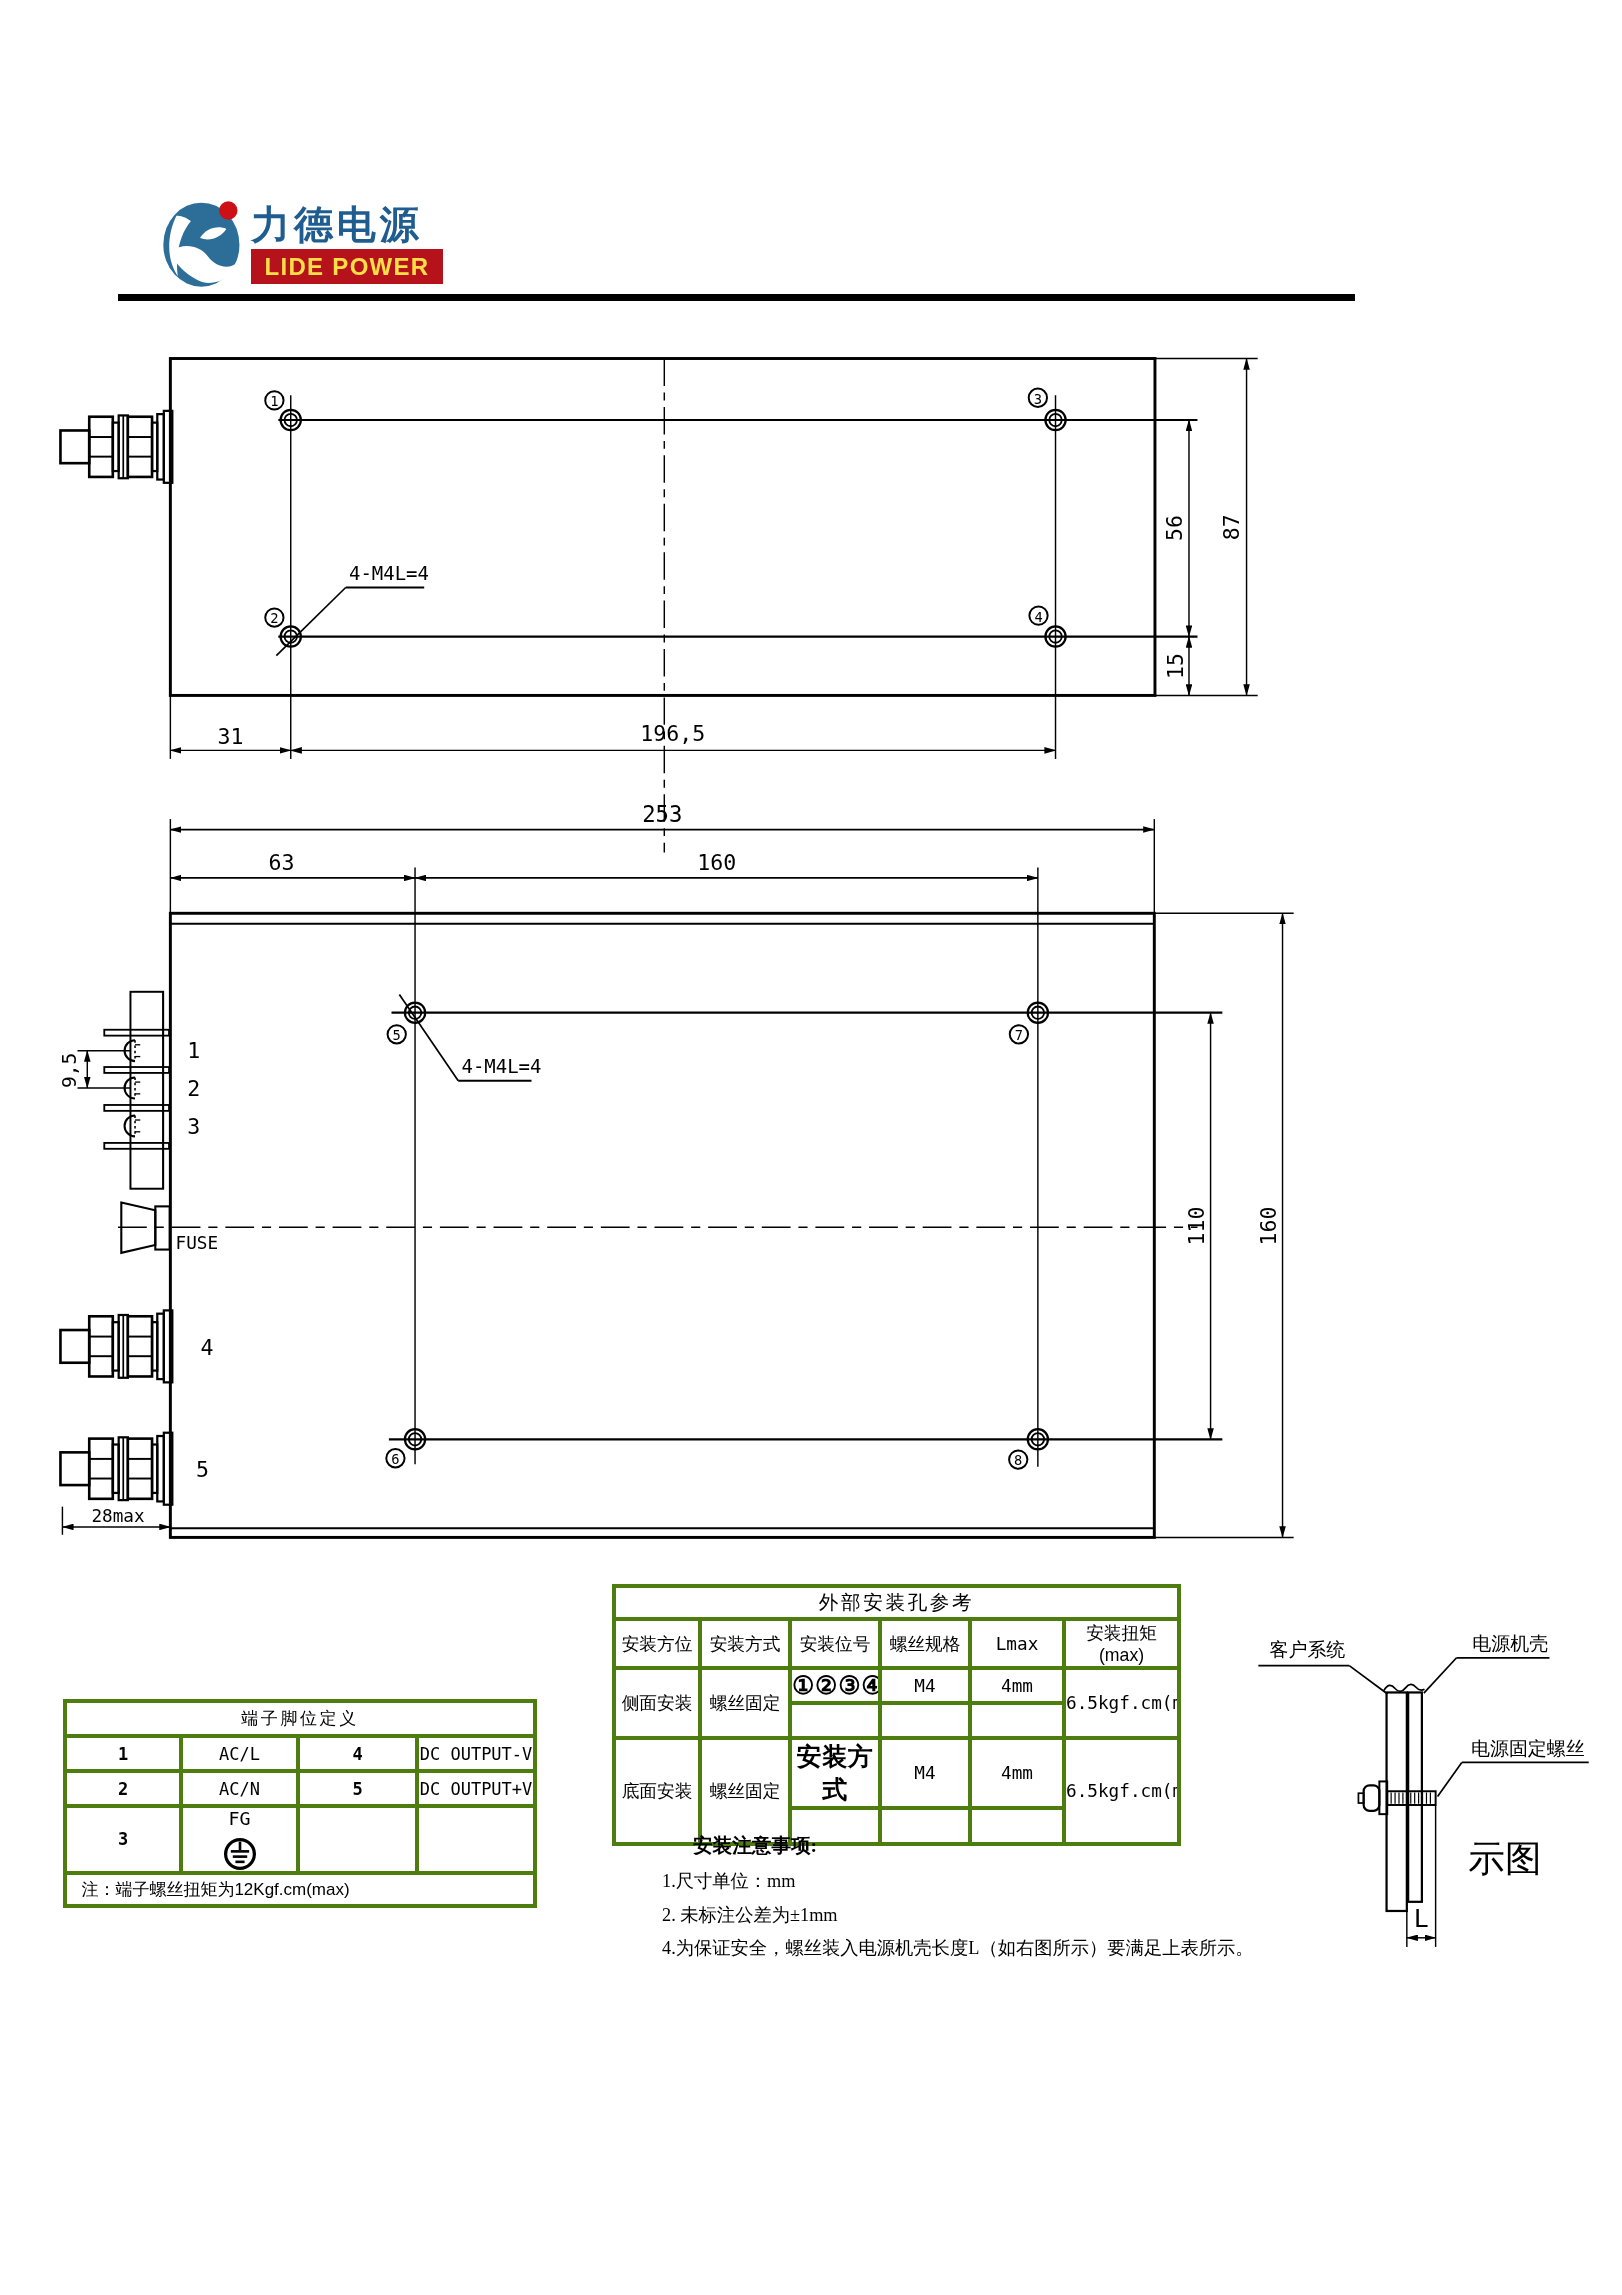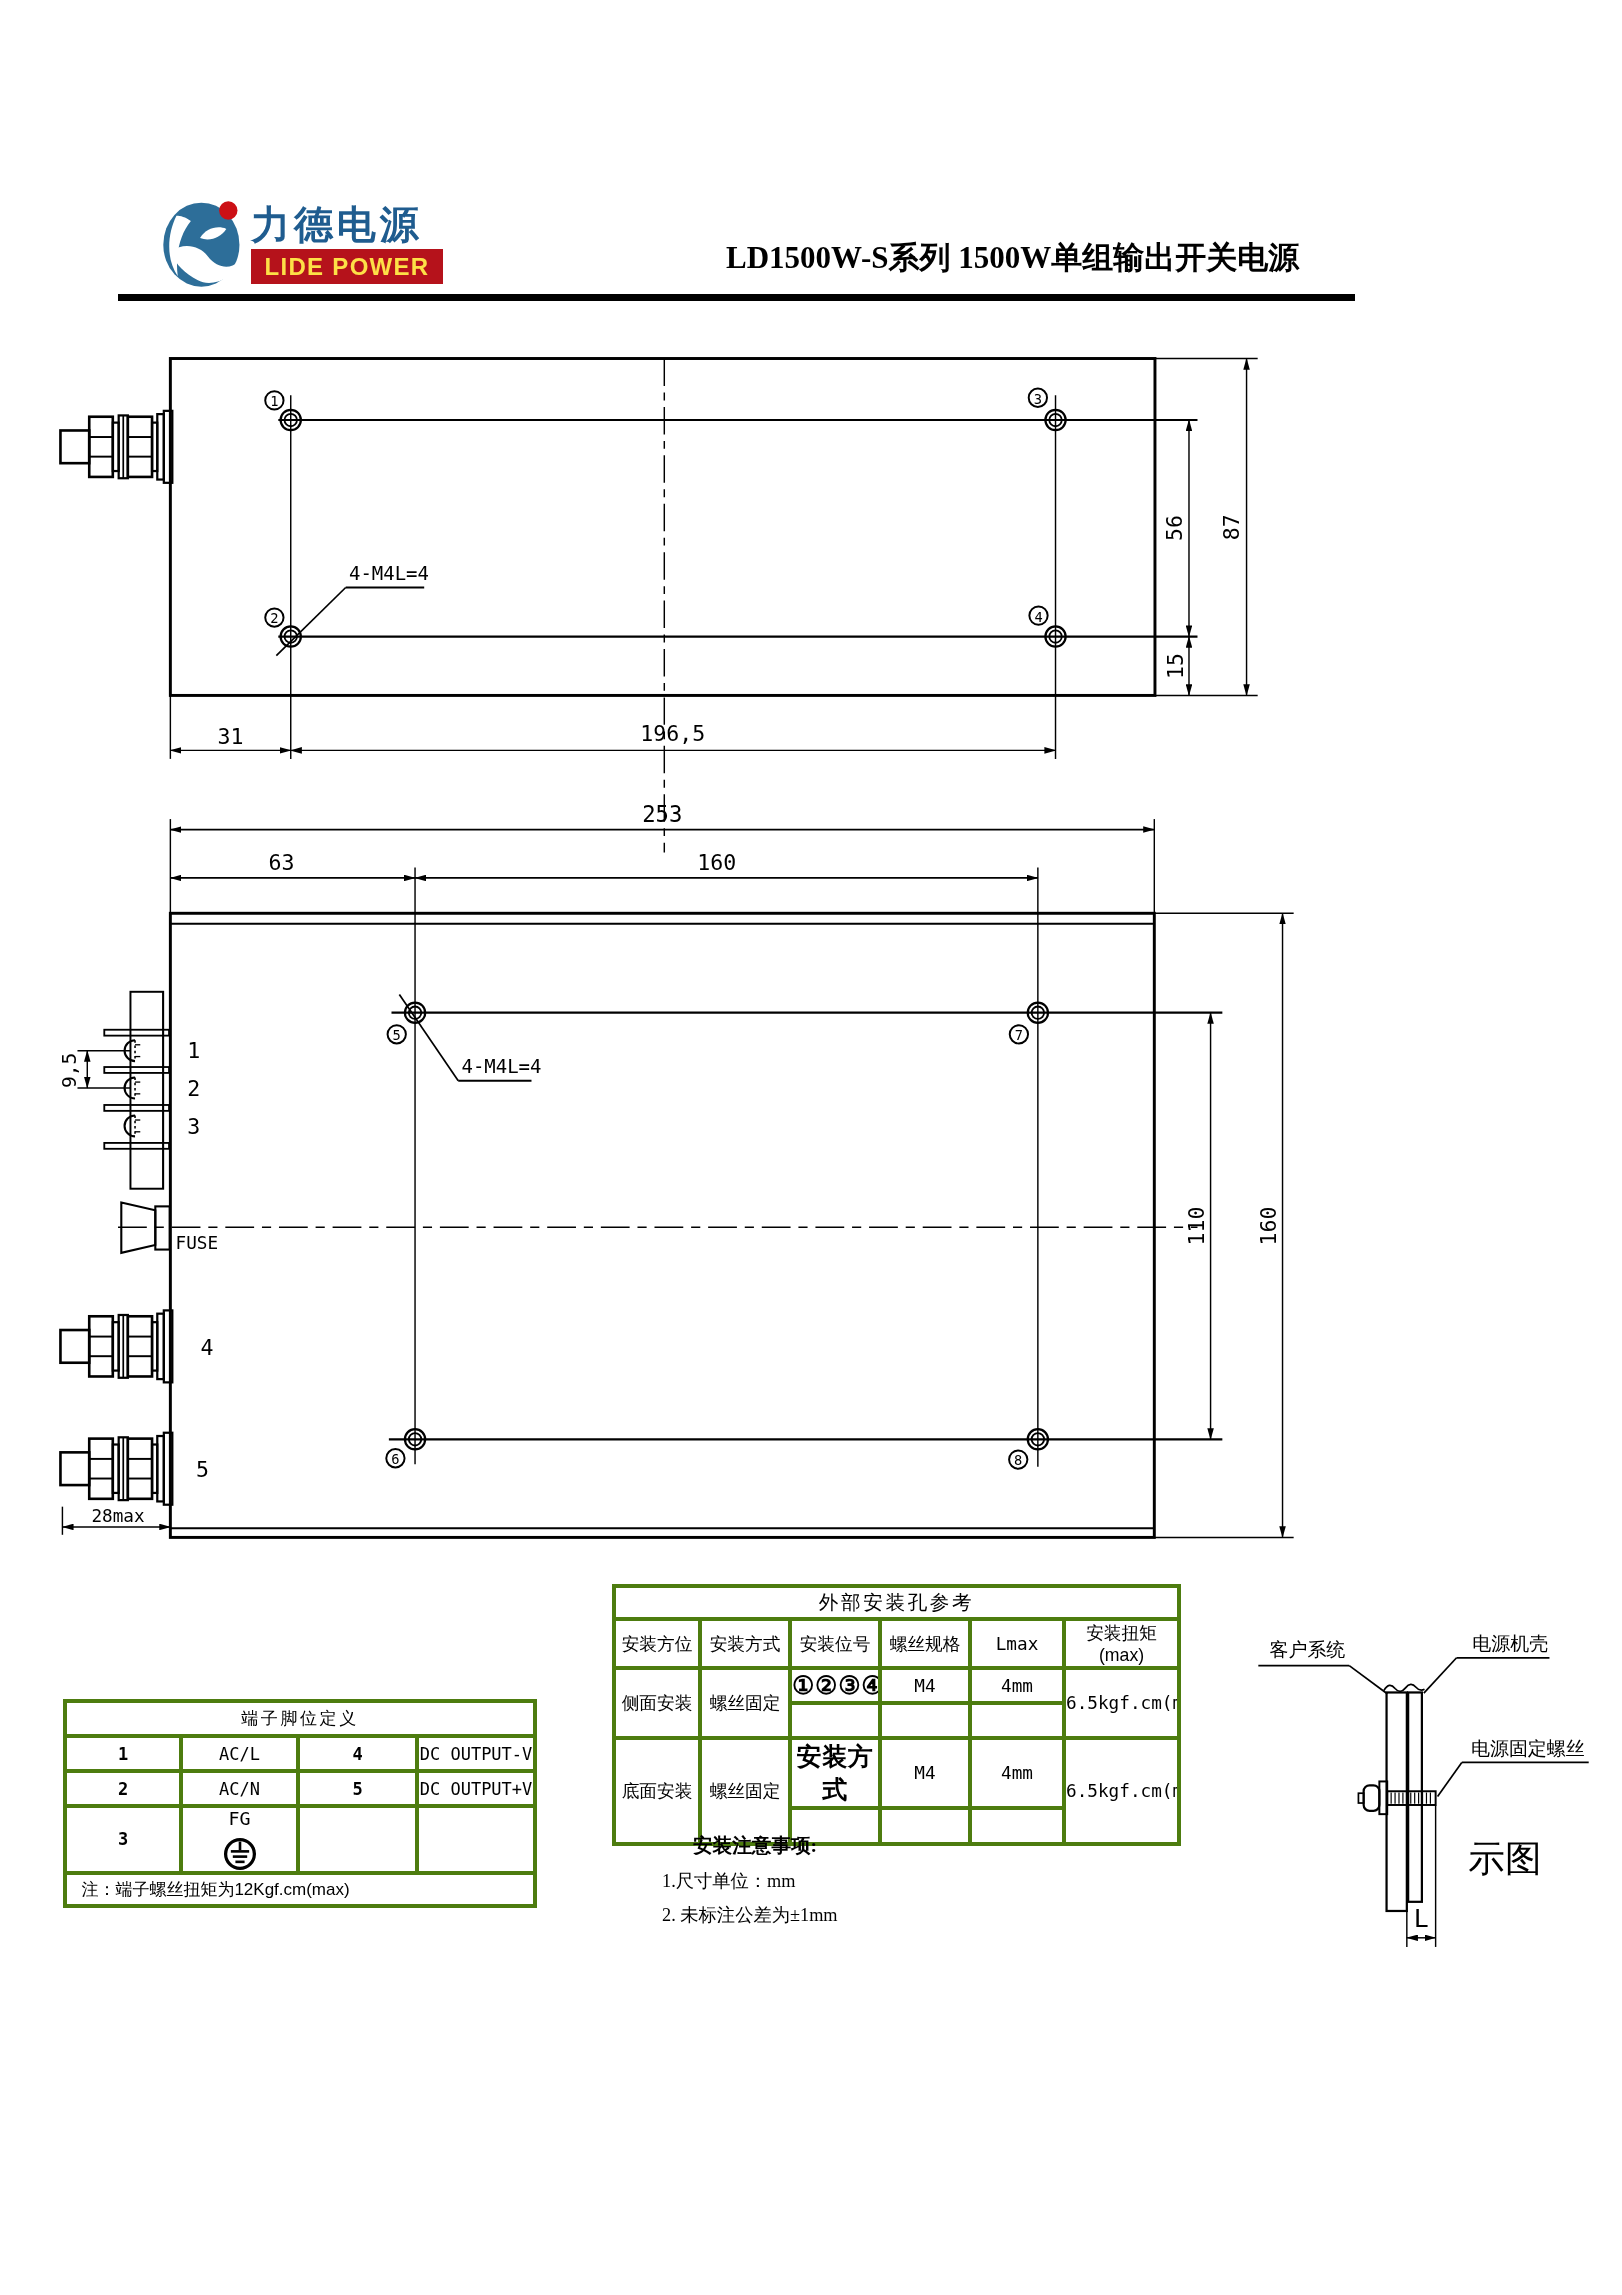--- a/index.html
+++ b/index.html
@@ -50,21 +50,20 @@
     <ellipse cx="60" cy="74" rx="58" ry="64" fill="#2d6e99"></ellipse>
     <path d="M22,30 C8,58 6,96 24,122 C20,92 26,60 44,38 C36,32 28,30 22,30 Z" fill="#ffffff"></path>
     <path d="M14,84 C34,70 58,76 70,92 C84,110 104,112 116,100 C108,126 76,140 54,128 C34,117 18,102 14,84 Z" fill="#ffffff"></path>
     <path d="M58,64 C66,50 84,44 98,50 C90,62 74,70 58,64 Z" fill="#ffffff"></path>
     <circle cx="101" cy="22" r="14" fill="#cc1016"></circle>
   </svg>
   <div id="logo-cn">力德电源</div>
   <div id="logo-en-box">
     <span>LIDE POWER</span>
   </div>
-  <div id="doc-title">LD1500W-S系列 1500W单组输出开关电源</div>
   <div id="header-rule"></div>
 
   <svg id="draw" width="1623" height="2295" viewBox="0 0 2480 3508">
     <defs>
       <marker id="m-end" markerWidth="18" markerHeight="10" refX="17" refY="5" orient="auto" markerUnits="userSpaceOnUse">
         <path d="M0,0 L18,5 L0,10 Z" fill="#000"></path>
       </marker>
       <marker id="m-start" markerWidth="18" markerHeight="10" refX="1" refY="5" orient="auto" markerUnits="userSpaceOnUse">
         <path d="M18,0 L0,5 L18,10 Z" fill="#000"></path>
       </marker>
@@ -367,16 +366,17 @@
     <tr style="height:33px">
       <td colspan="4" class="note-cell">注：端子螺丝扭矩为12Kgf.cm(max)</td>
     </tr>
   </tbody>
     </table>
 
   <div id="notes">
     <div class="nt">安装注意事项:</div>
     <div class="ni">1.尺寸单位：mm</div>
     <div class="ni">2. 未标注公差为±1mm</div>
+    <div class="ni">4.为保证安全，螺丝装入电源机壳长度L（如右图所示）要满足上表所示。</div>
   </div>
 
 </div>
 
 
 </body></html>

